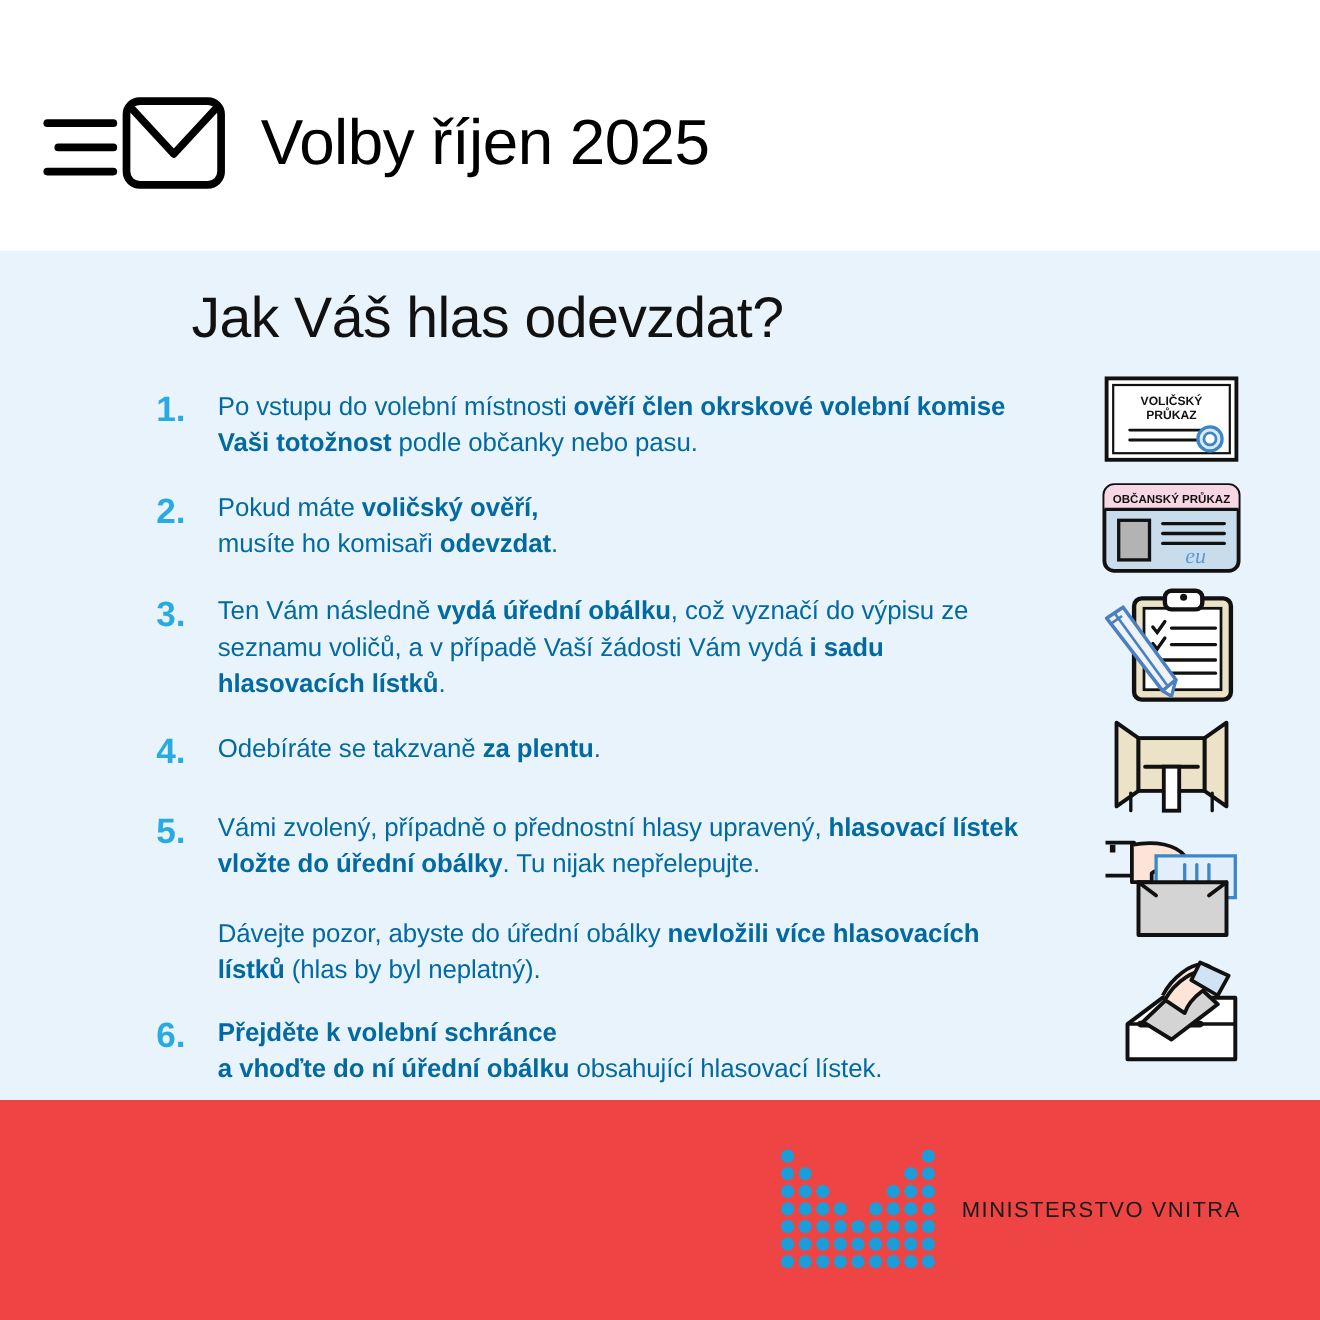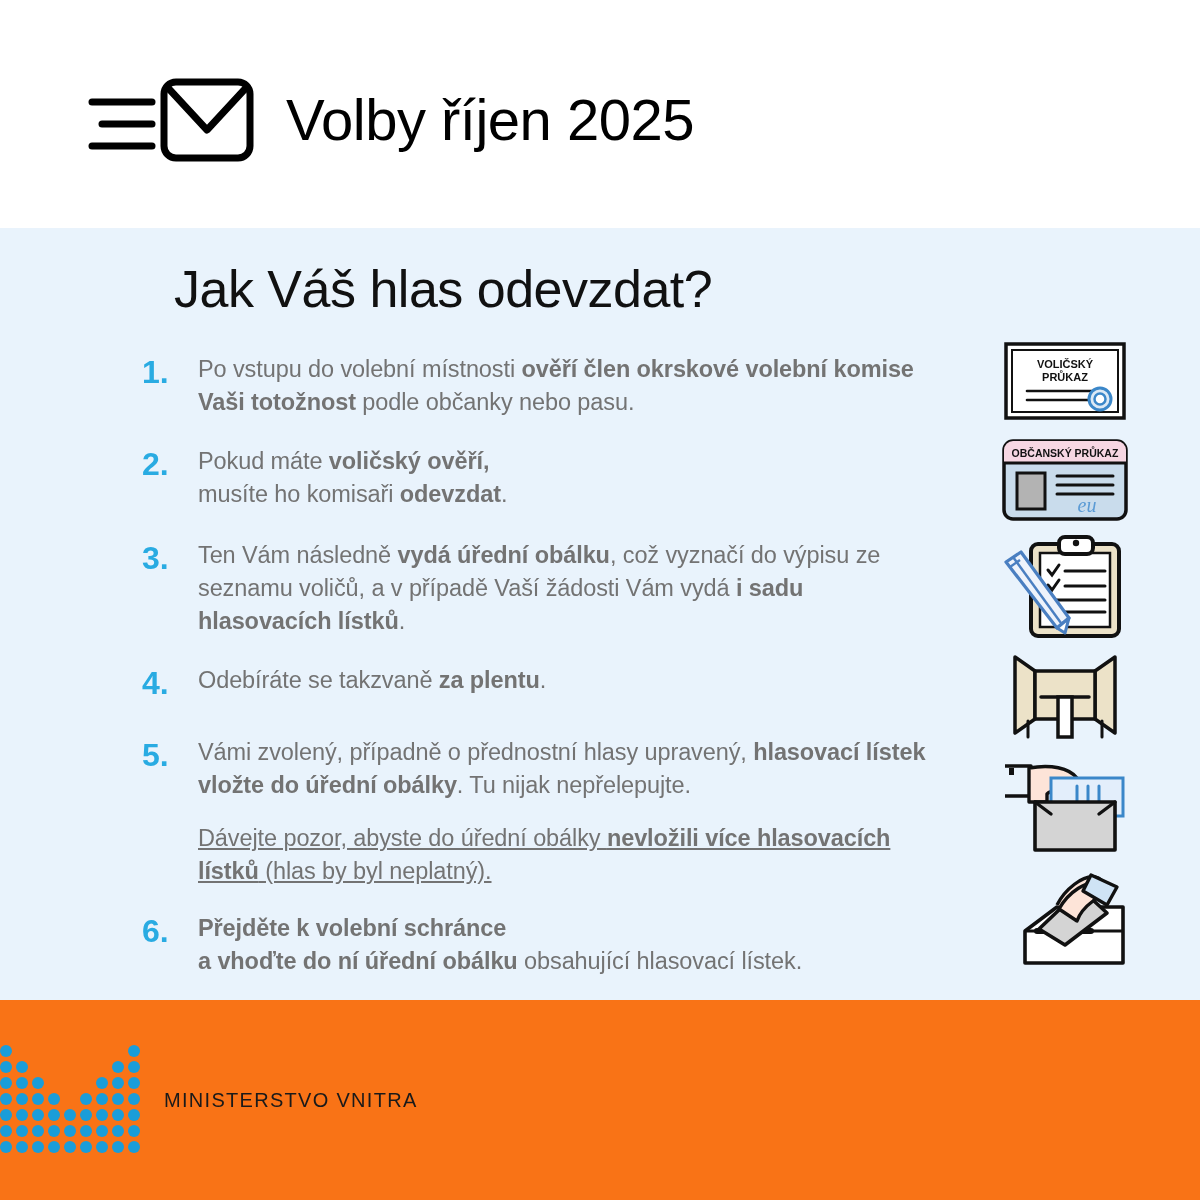--- a/index.html
+++ b/index.html
@@ -16,26 +16,26 @@
   .page {
     position: relative;
     width: 1200px;
     height: 1200px;
     background: #ffffff;
   }
 
   
   .header {
     position: absolute;
-    left: 0; top: 6px;
+    left: 0; top: 16px;
     width: 1200px; height: 228px;
     background: #ffffff;
     display: flex;
     align-items: center;
-    padding-left: 86px;
+    padding-left: 37px;
   }
 
   .header-logo {
     width: 170px;
     height: 92px;
     flex: 0 0 auto;
     margin-right: 30px;
     display: block;
   }
 
@@ -89,27 +89,27 @@
     font-weight: 700;
     color: #29abe2;
     line-height: 34px;
     padding-top: 2px;
   }
 
   .step-body {
     flex: 1 1 auto;
     font-size: 23.5px;
     line-height: 33px;
-    color: #737373;
+    color: #0369a1;
     font-weight: 400;
     letter-spacing: -0.1px;
   }
 
   .step-body p { margin: 0; }
-  .step-body p + p { margin-top: 20px; text-decoration: underline; }
+  .step-body p + p { margin-top: 30px; }
 
   .step-body b { font-weight: 700; }
 
   
   .step.s1 { margin-bottom: 26px; }
   .step.s2 { margin-bottom: 28px; }
   .step.s3 { margin-bottom: 26px; }
   .step.s4 { margin-bottom: 36px; }
   .step.s5 { margin-bottom: 24px; }
   .step.s6 { margin-bottom: 0; }
@@ -136,25 +136,25 @@
   .slot-board    { height: 110px; margin-bottom: 4px; }
   .slot-booth    { height: 100px; margin-bottom: 8px; }
   .slot-hand     { height: 104px; margin-bottom: 4px; }
   .slot-box      { height: 110px; margin-bottom: 0; }
 
   
   .footer {
     position: absolute;
     left: 0; top: 1000px;
     width: 1200px; height: 200px;
-    background: #f97316;
+    background: #ef4444;
     display: flex;
     align-items: center;
-    justify-content: flex-start;
-    padding-right: 32px;
+    justify-content: flex-end;
+    padding-right: 72px;
   }
 
   .ministry {
     display: flex;
     align-items: center;
     gap: 22px;
   }
 
   .dot-grid {
     display: grid;

